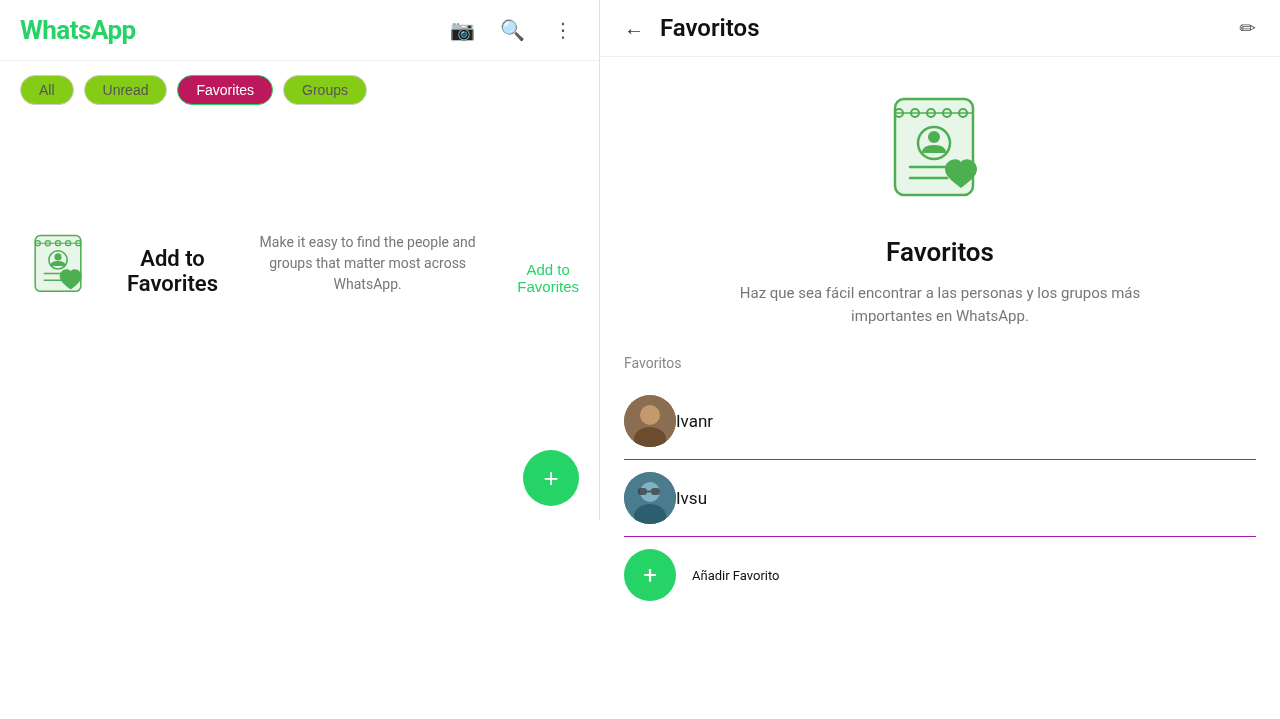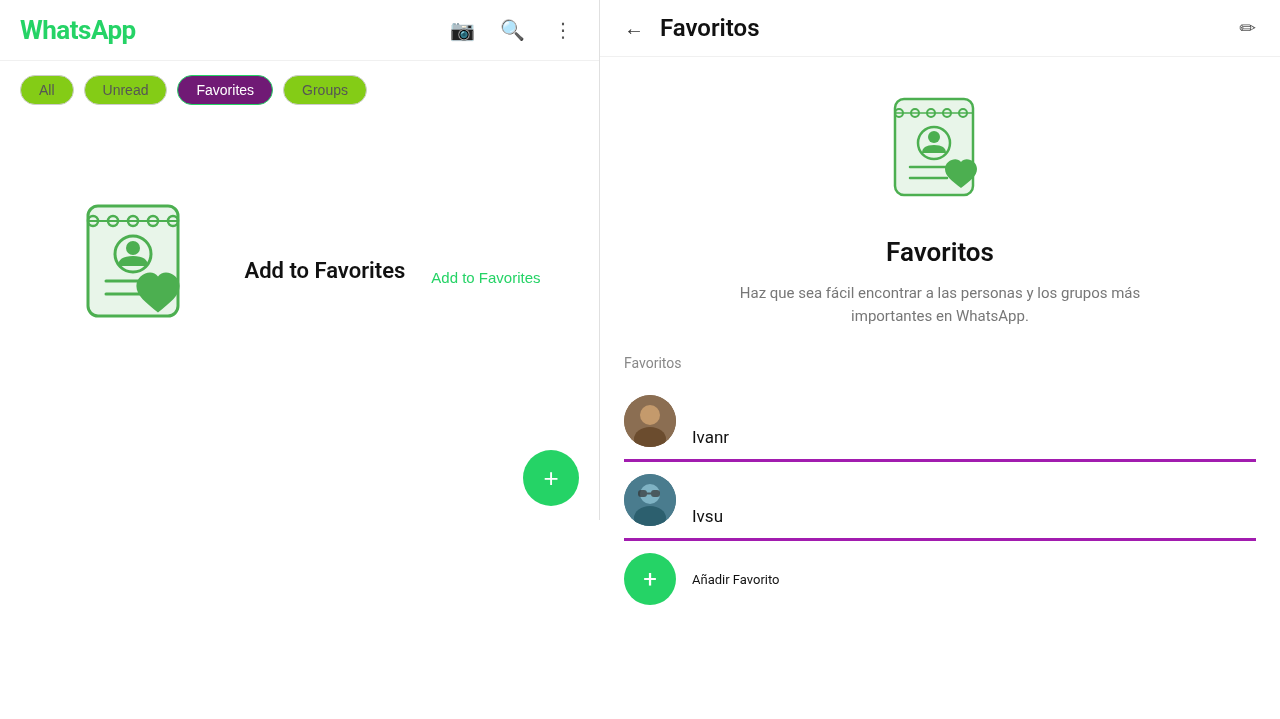--- a/index.html
+++ b/index.html
@@ -65,21 +65,21 @@
       padding: 6px 18px;
       border-radius: 20px;
       font-size: 14px;
       cursor: pointer;
       border: 1px solid #ccc;
       background: #84cc16;
       color: #555;
     }
 
     .tab-chip.active {
-      background: #701a75;
+      background: #be185d;
       color: #fff;
       border-color: #25d366;
     }
 
     
     .left-content {
       flex: 1;
       display: flex;
       flex-direction: row;
       align-items: center;
@@ -224,24 +224,23 @@
     }
 
     .contact-list {
       display: flex;
       flex-direction: column;
       gap: 0;
     }
 
     .contact-item {
       display: flex;
-      align-items: flex-end;
-      gap: 16px;
+      align-items: center;
       padding: 12px 0;
-      border-bottom: 3px solid #a21caf;
+      border-bottom: 1px solid #a21caf;
       cursor: pointer;
     }
 
     .avatar {
       width: 52px;
       height: 52px;
       border-radius: 50%;
       overflow: hidden;
       flex-shrink: 0;
       display: flex;
@@ -340,20 +339,21 @@
         <line x1="48" y1="95" x2="102" y2="95" stroke="#4caf50" stroke-width="3" stroke-linecap="round"></line>
         <line x1="48" y1="108" x2="90" y2="108" stroke="#4caf50" stroke-width="3" stroke-linecap="round"></line>
 
         <g transform="translate(100, 100)">
           <path d="M0 -8 C-5 -15 -18 -10 -18 0 C-18 8 -10 14 0 22 C10 14 18 8 18 0 C18 -10 5 -15 0 -8Z" fill="#4caf50" transform="scale(1.2)"></path>
         </g>
       </svg>
     </div>
 
     <h2 class="add-favorites-title">Add to Favorites</h2>
+    <p class="add-favorites-desc">Make it easy to find the people and groups that matter most across WhatsApp.</p>
     <button class="add-favorites-btn">Add to Favorites</button>
   </div>
 
   <div class="left-bottom">
     <button class="fab-btn">
       <span>+</span>
     </button>
   </div>
 
 </div>

